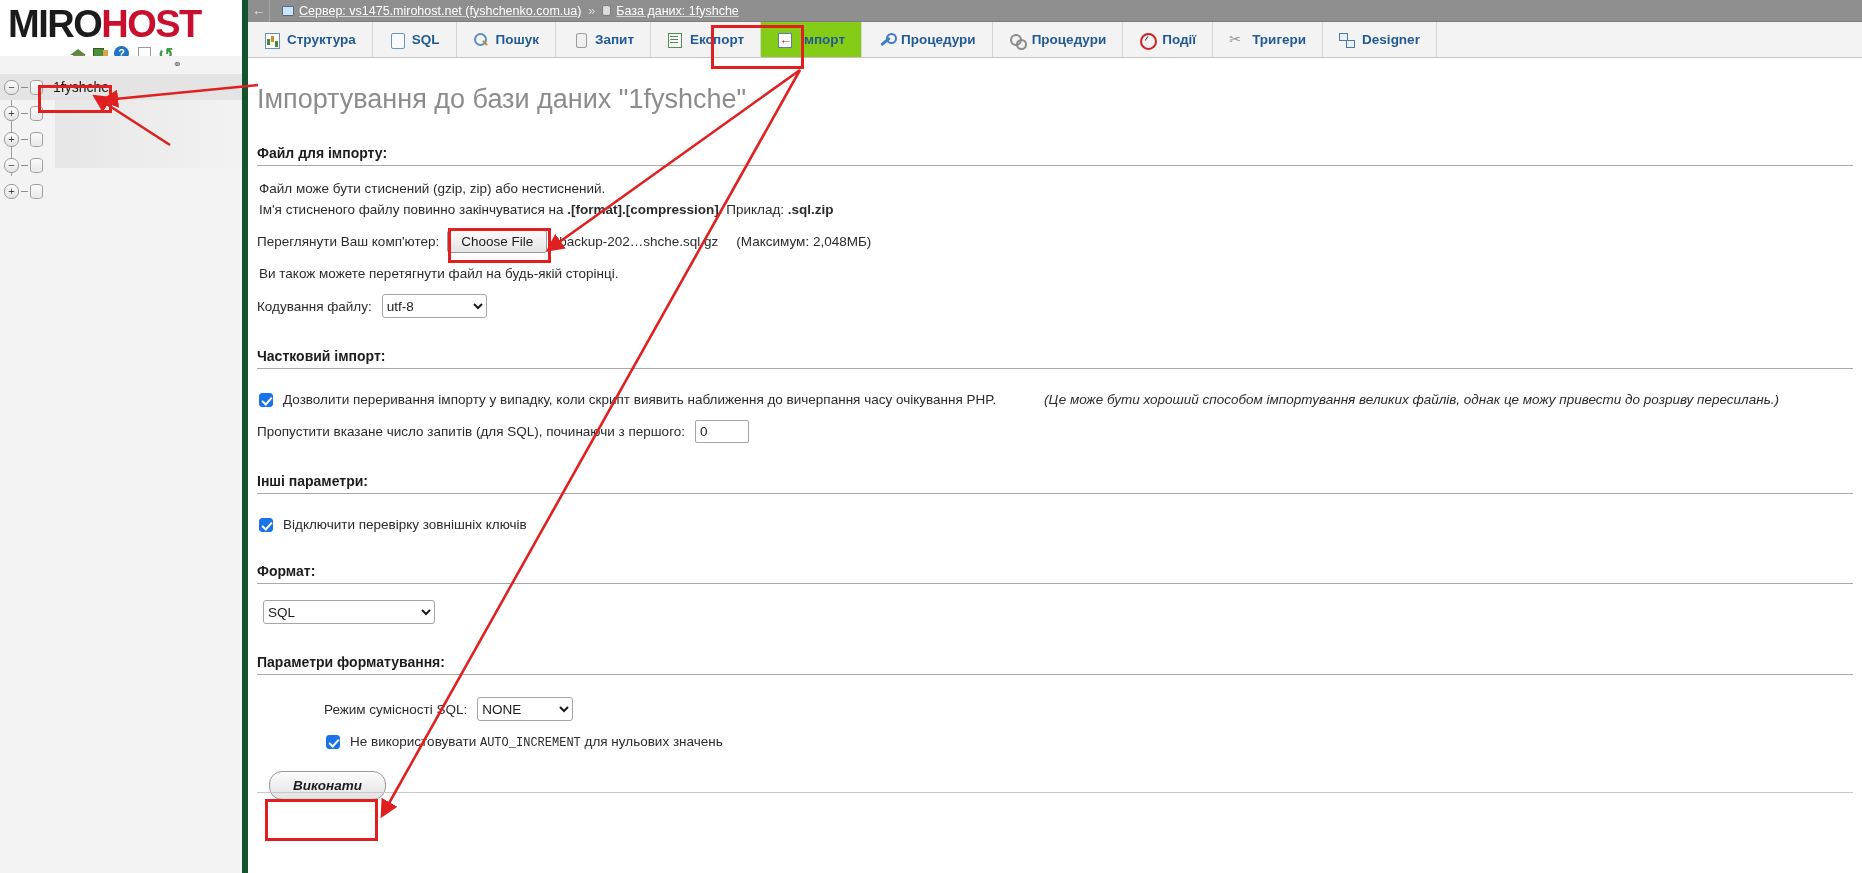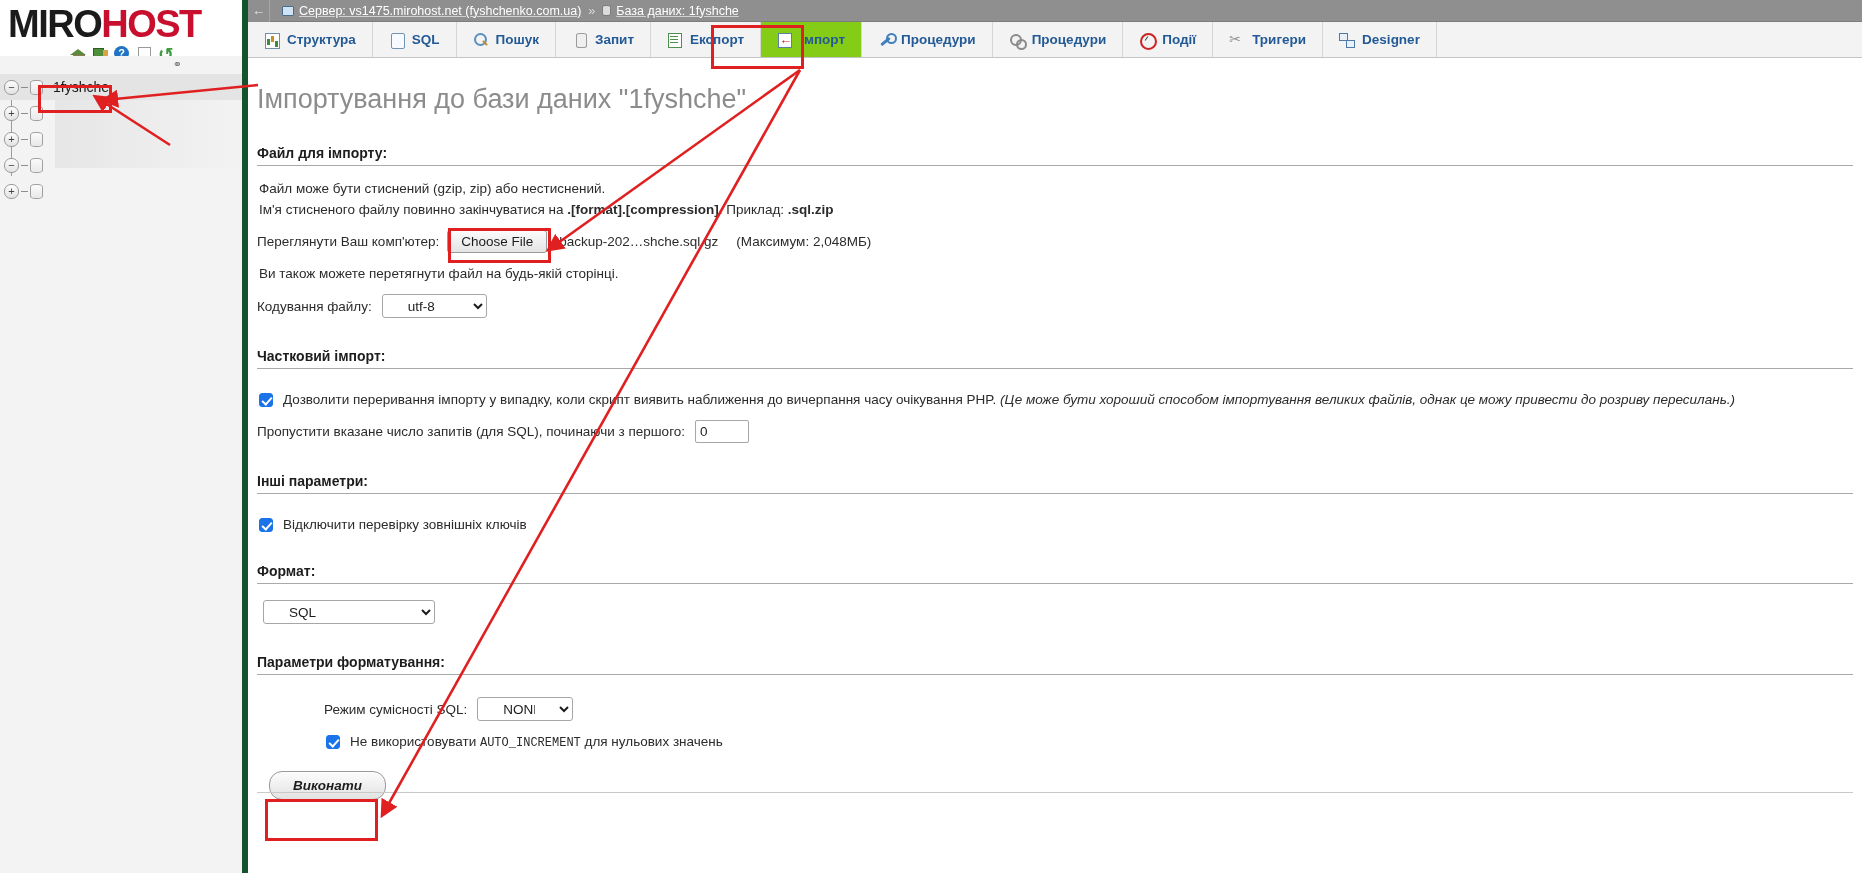--- a/index.html
+++ b/index.html
@@ -221,21 +221,21 @@
     background: linear-gradient(#fbfbfb,#e4e4e4);
     border:1px solid #9a9a9a; border-radius:3px;
     color:#1c1c1c;
     margin-left: 8px;
     font-family:"Liberation Sans",sans-serif;
   }
   .filename { margin-left: 12px; color:#2b2b2b; }
   .maxsize { margin-left: 18px; color:#2b2b2b; }
   select.sel {
     font-family:"Liberation Sans",sans-serif; font-size:13.5px;
-    padding: 3px 21px;
+    padding: 3px 0;
     border:1px solid #a6a6a6; border-radius:3px;
     background:#ffffff; color:#1c1c1c;
     height: 24px;
   }
   .sel-enc { width: 105px; margin-left: 10px; }
   .sel-format { width: 172px; margin-left: 6px; }
   .sel-compat { width: 96px; margin-left: 10px; }
   input.numbox {
     font-family:"Liberation Sans",sans-serif; font-size:13.5px;
     width: 54px; height: 23px; padding: 2px 4px;
@@ -248,21 +248,21 @@
     width:14px; height:14px; border-radius:3px;
     background:#1a73e8; border:1px solid #1a73e8;
     margin: 1px 10px 0 2px; position:relative; flex:0 0 auto;
   }
   input.cb::after{
     content:""; position:absolute; left:4px; top:1px;
     width:4px; height:8px; border:solid #fff; border-width:0 2px 2px 0;
     transform:rotate(42deg);
   }
   .cb-text { font-size:13.5px; color:#2b2b2b; line-height:16px; }
-  .cb-text i { font-style: italic; }
+  .cb-text i { font-style: italic; margin-left: 44px; }
   .indent-1 { margin-left: 67px; }
   .indent-2 { margin-left: 67px; }
   code.mono { font-family:"Liberation Mono","DejaVu Sans Mono",monospace; font-size:12px; }
   .gobtn {
     margin: 20px 0 4px 12px;
     padding: 6px 23px;
     font-size:13.5px; font-weight:bold; color:#1c1c1c;
     background: linear-gradient(#fcfcfc,#e2e2e2);
     border:1px solid #9a9a9a; border-radius: 13px;
     font-family:"Liberation Sans",sans-serif;

